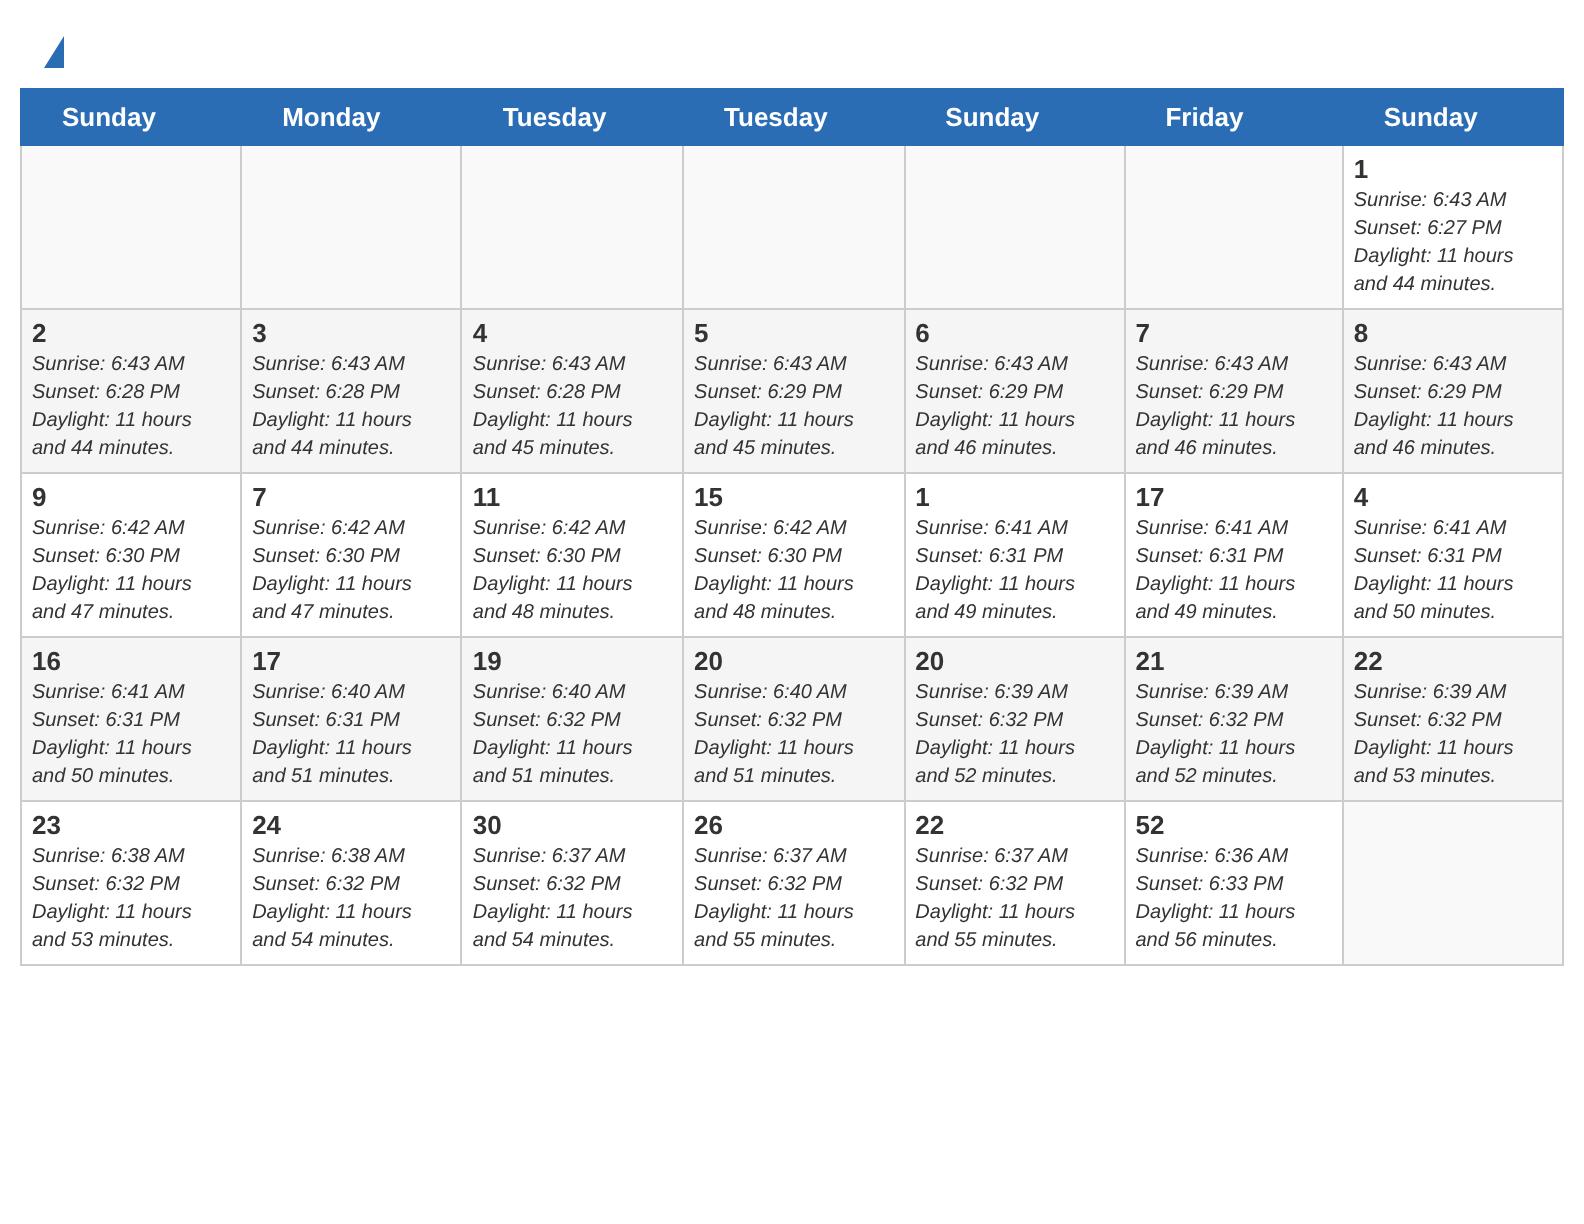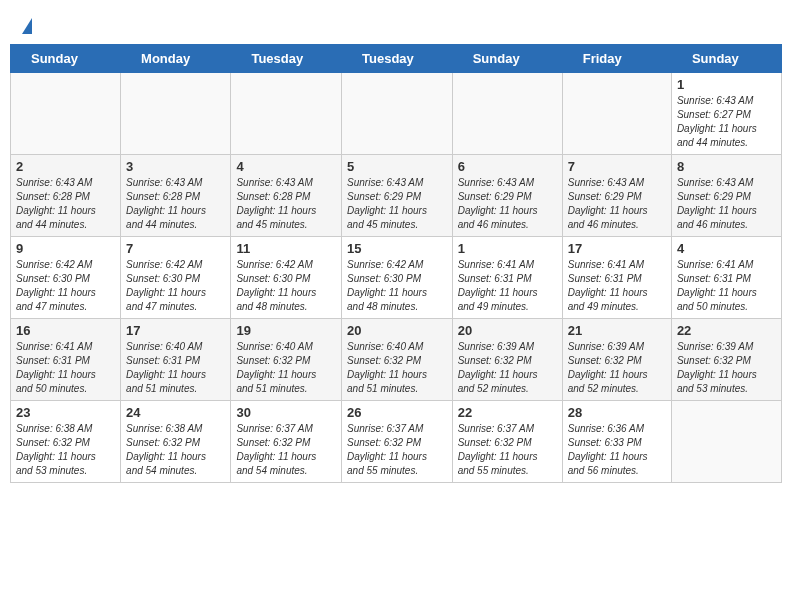--- a/index.html
+++ b/index.html
@@ -333,21 +333,21 @@
 and 55 minutes.</div>
         </td>
         <td>
           <span class="day-number">22</span>
           <div class="day-info" style="white-space: pre-line;">Sunrise: 6:37 AM
 Sunset: 6:32 PM
 Daylight: 11 hours
 and 55 minutes.</div>
         </td>
         <td>
-          <span class="day-number">28</span>
+          <span class="day-number">52</span>
           <div class="day-info" style="white-space: pre-line;">Sunrise: 6:36 AM
 Sunset: 6:33 PM
 Daylight: 11 hours
 and 56 minutes.</div>
         </td>
         <td class="empty-cell"></td>
       </tr>
     </tbody>
 </table>
 

